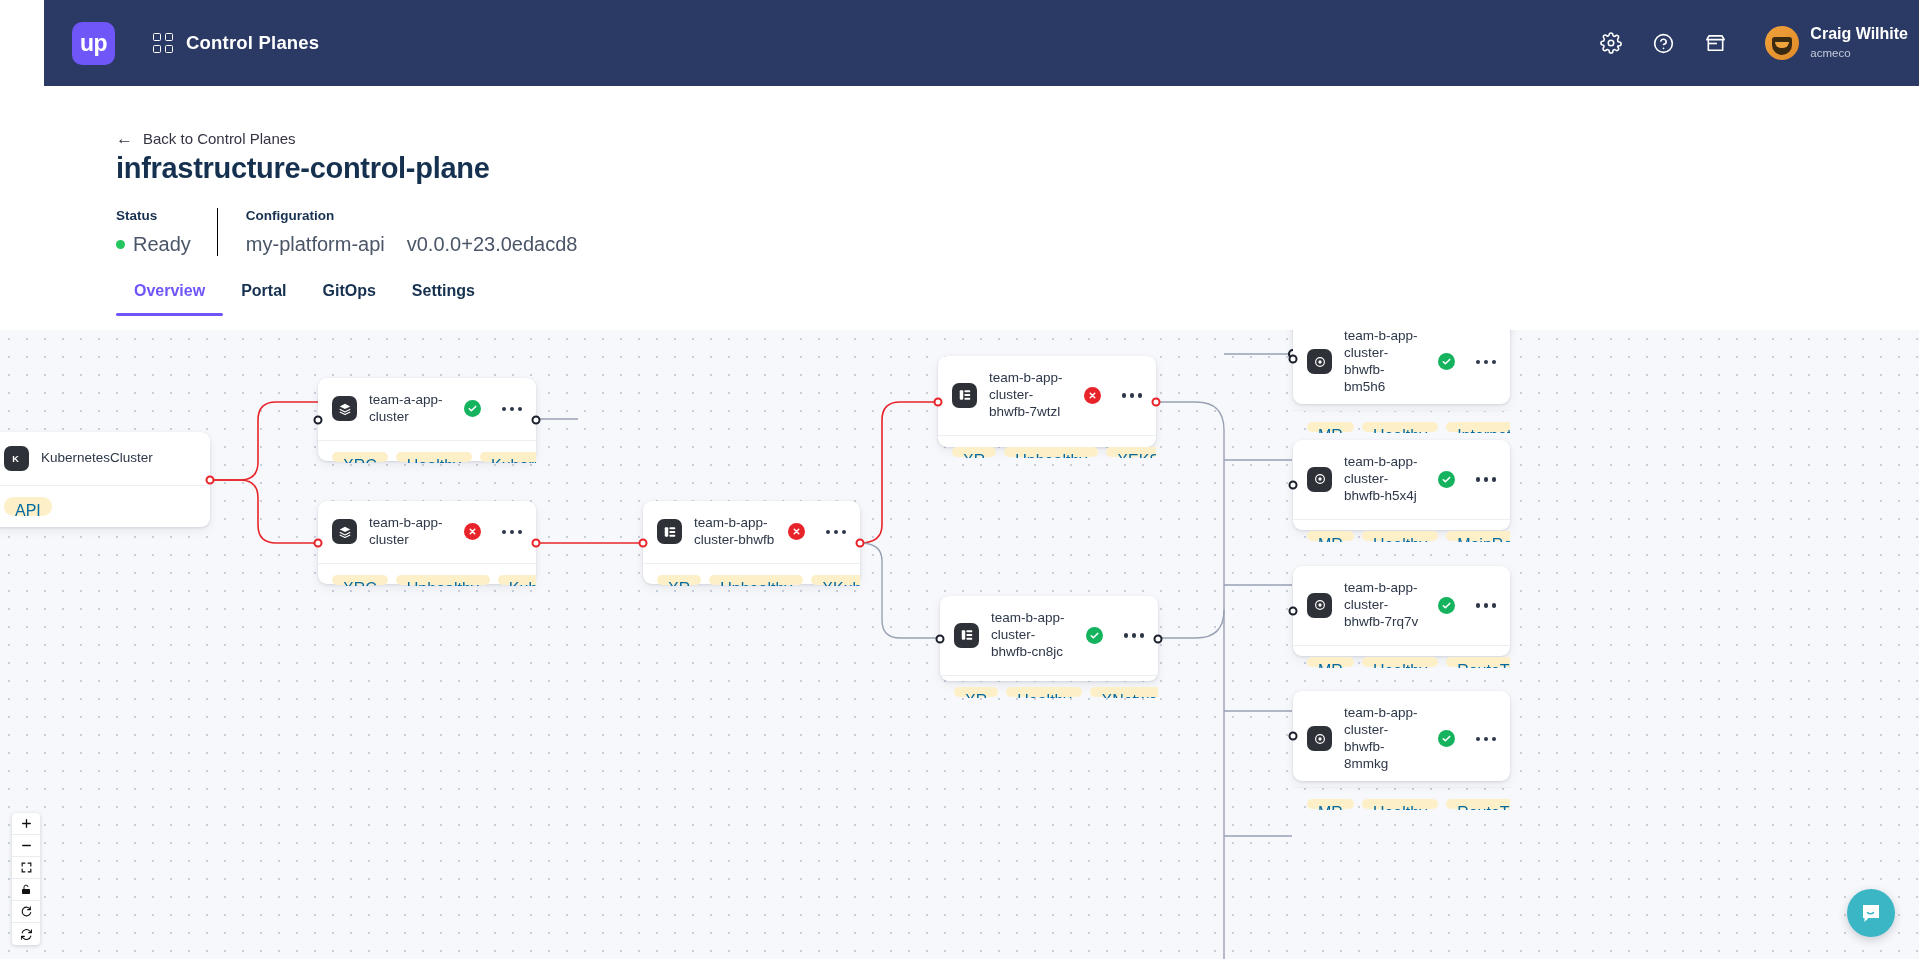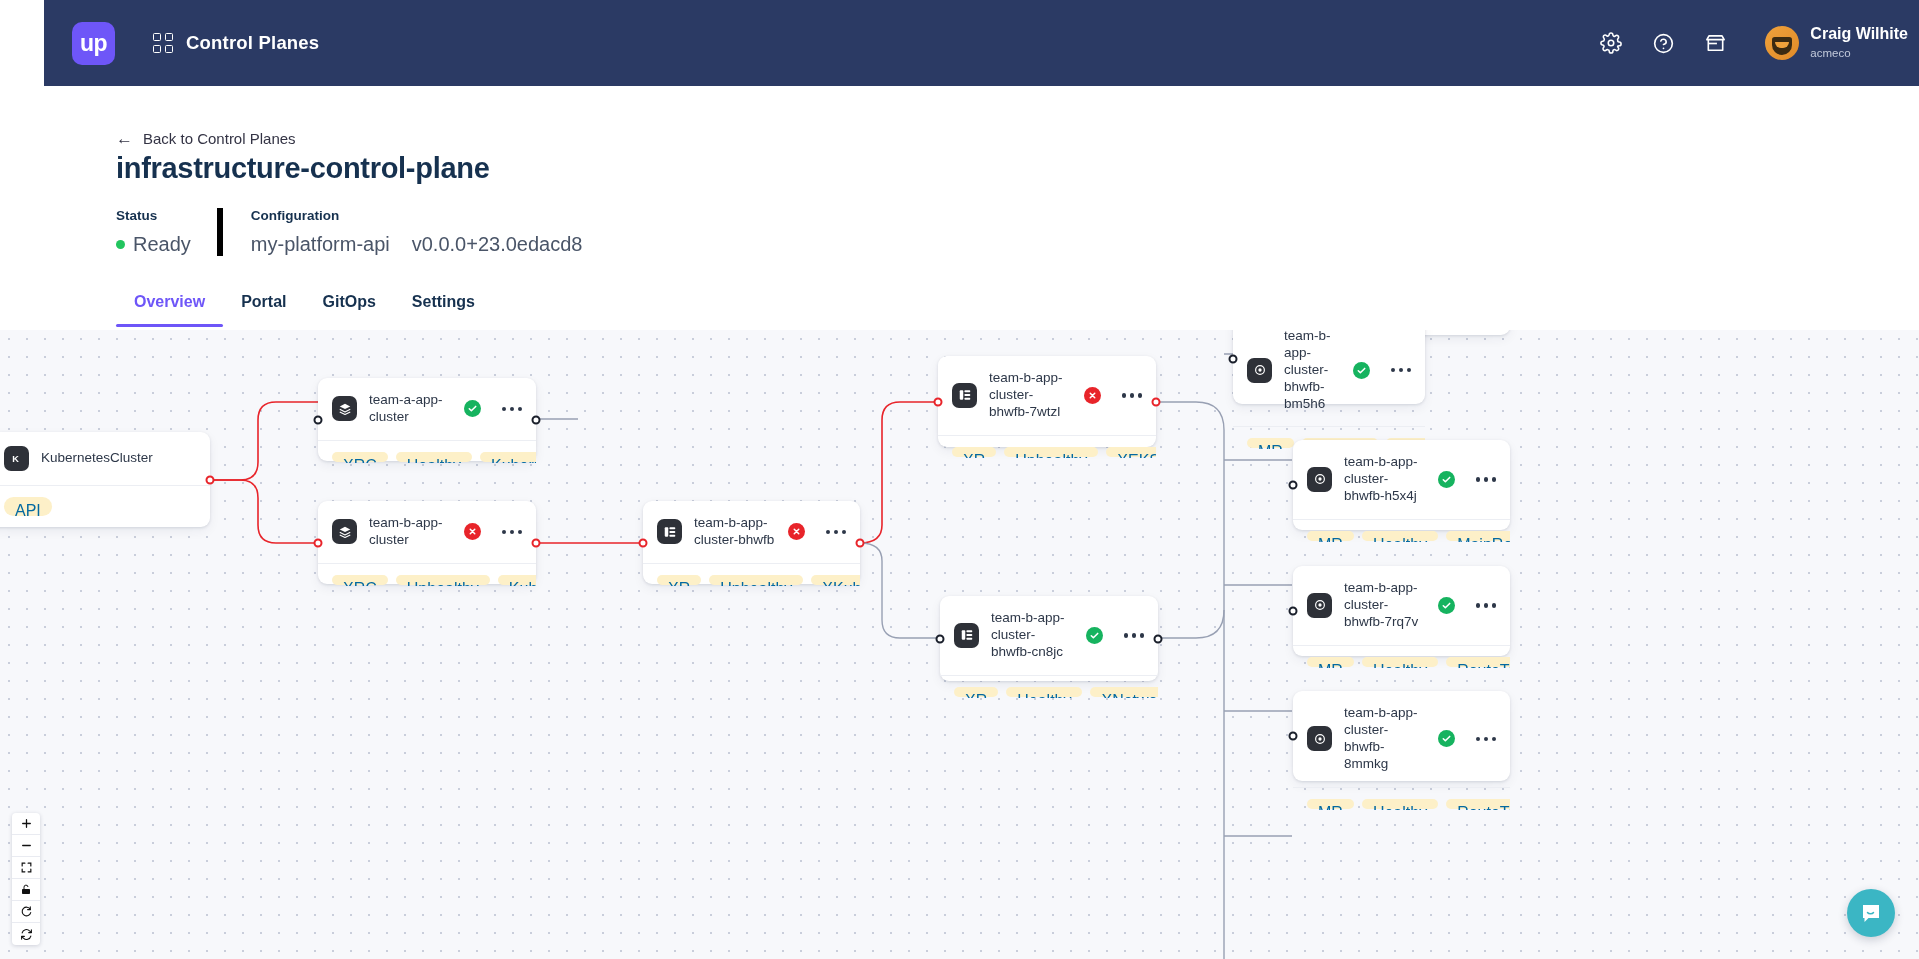--- a/index.html
+++ b/index.html
@@ -64,27 +64,27 @@
     display:flex; align-items:center; gap:10px;
     color:#334; font-size:15px; cursor:pointer;
   }
   .back-arrow { font-size:17px; line-height:1; }
   .page-title {
     position:absolute; left:116px; top:66px;
     font-size:29px; font-weight:700; color:#16314f; letter-spacing:-.3px;
   }
   .meta-row { position:absolute; left:116px; top:122px; display:flex; align-items:flex-start; }
   .meta-col { padding-right:26px; }
-  .meta-col.divider { border-left:6px solid #000000; padding-left:28px; }
+  .meta-col.divider { border-left:1px solid #000000; padding-left:28px; }
   .meta-label { font-size:13.5px; font-weight:700; color:#16314f; margin-bottom:10px; }
   .meta-val { font-size:20px; color:#4a5568; display:flex; align-items:center; gap:8px; }
   .dot-ready { width:9px; height:9px; border-radius:50%; background:#22c55e; display:inline-block; }
   .cfg-ver { margin-left:14px; color:#4a5568; }
 
-  .tabs { position:absolute; left:116px; top:207px; display:flex; gap:0;text-align:center; }
+  .tabs { position:absolute; left:116px; top:196px; display:flex; gap:0;text-align:center; }
   .tab {
     font-size:16px; font-weight:700; color:#16314f;
     padding:0 18px 16px 18px; cursor:pointer; position:relative;
   }
   .tab.active { color:#6e56f8; }
   .tab.active:after {
     content:""; position:absolute; left:0; right:0; bottom:0; height:3px; background:#6e56f8; border-radius:2px;
   }
 
   
@@ -424,21 +424,21 @@
       <span class="tag">XNetwork</span>
     </div>
     <span class="handle l"></span>
     <span class="handle r"></span>
   </div>
 
   <div class="node" style="left:1293px; top:-70px; width:217px; height:75px;">
     
   </div>
 
-  <div class="node" style="left:1233px; top:-16px; width:192px; height:90px;">
+  <div class="node" style="left:1293px; top:-16px; width:217px; height:90px;">
     <div class="node-head">
       <span class="node-icon">
         <svg width="14" height="14" viewBox="0 0 24 24" fill="none" stroke="#fff" stroke-width="2">
           <circle cx="12" cy="12" r="7.5"></circle>
             <circle cx="12" cy="12" r="2.8" fill="#fff" stroke="none"></circle>
         </svg>
       </span>
       <span class="node-name">team-b-app-cluster-bhwfb-bm5h6</span>
       <span class="status-badge ok">
         <svg width="11" height="11" viewBox="0 0 24 24" fill="none" stroke="#fff" stroke-width="3.4" stroke-linecap="round" stroke-linejoin="round">

